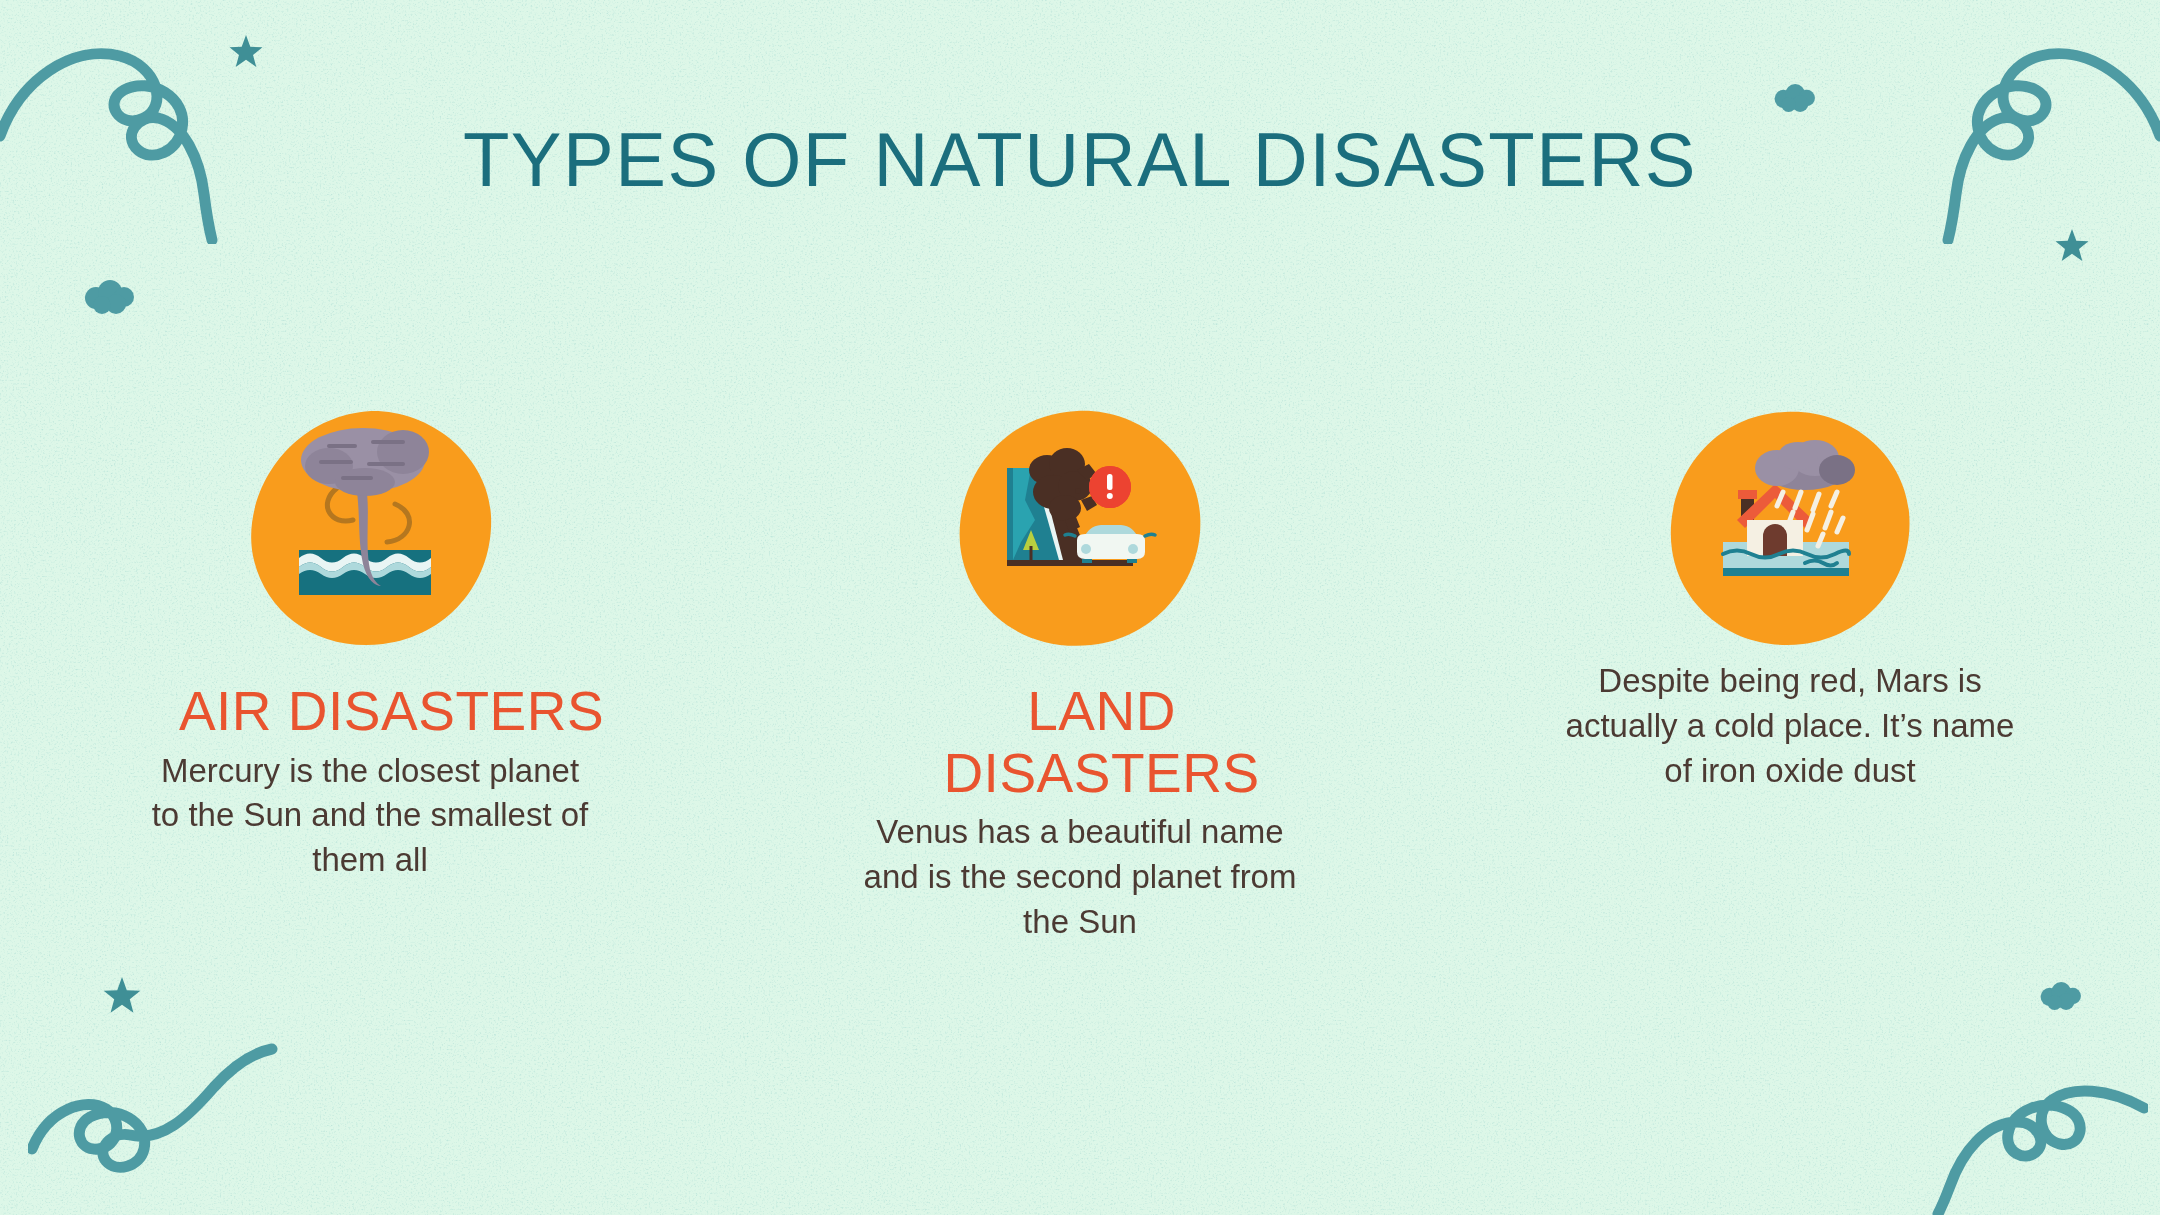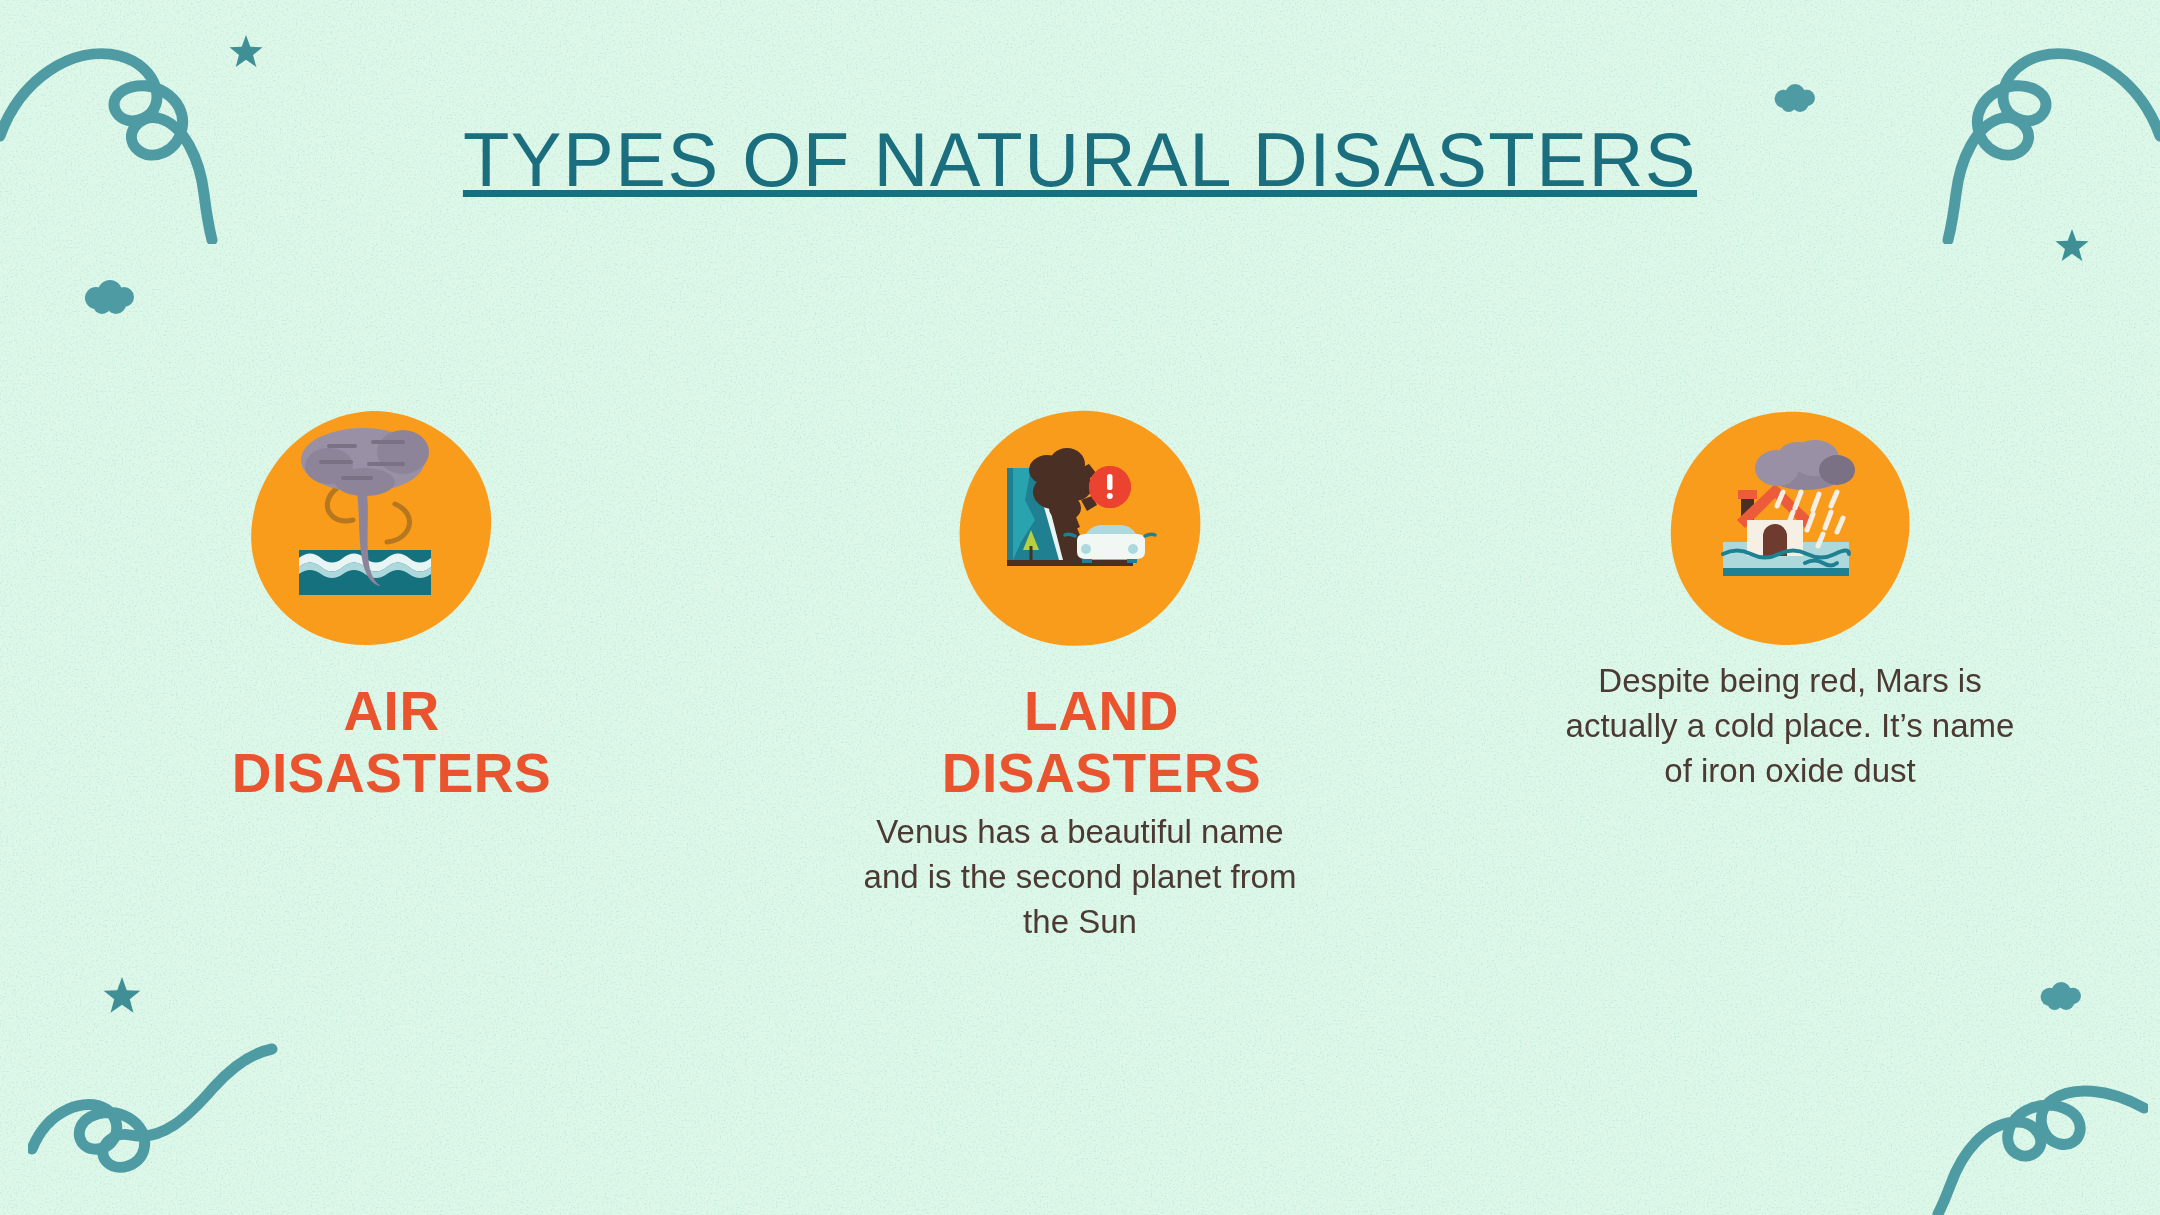--- a/index.html
+++ b/index.html
@@ -32,21 +32,20 @@
     left: 0;
     right: 0;
     top: 122px;
     text-align: center;
     color: #1b6e7d;
     font-size: 76px;
     letter-spacing: 1.5px;
     font-weight: 400;
     line-height: 1;
     white-space: nowrap;
-    text-decoration: underline;
   }
   
   #cards {
     position: absolute;
     left: 0;
     top: 408px;
     width: 2160px;
     display: flex;
     justify-content: center;
     gap: 240px;
@@ -62,21 +61,21 @@
     height: 245px;
     position: relative;
   }
   .blob-wrap svg { display: block; }
   .card-title {
     color: #e9542f;
     font-size: 55px;
     line-height: 1.12;
     text-align: center;
     margin-top: 28px;
-    font-weight: 700;
+    font-weight: 400;
     letter-spacing: .5px;
     margin-left: 43px;
   }
   .card-body {
     color: #4b3a33;
     font-size: 33px;
     line-height: 1.36;
     text-align: center;
     margin-top: 6px;
     width: 450px;
@@ -192,20 +191,21 @@
           <g stroke="#7a7185" stroke-width="4" stroke-linecap="round" fill="none">
             <path d="M84 38 l26 0"></path>
               <path d="M128 34 l30 0"></path>
             <path d="M76 54 l30 0"></path>
               <path d="M124 56 l34 0"></path>
             <path d="M98 70 l28 0"></path>
           </g>
         </svg>
       </div>
       <div class="card-title">AIR DISASTERS</div>
+      <div class="card-body">Mercury is the closest planet to the Sun and the smallest of them all</div>
     </div>
 
     <div class="card card-2">
       <div class="blob-wrap">
         <svg width="250" height="245" viewBox="0 0 250 245">
           <path d="M122 3 C184 0 240 46 245 106 C250 170 202 230 136 237
                    C70 244 16 204 6 144 C-4 82 40 7 122 3 Z" fill="#f99c1c"></path>
 
           <rect x="52" y="152" width="126" height="6" fill="#4a2f24"></rect>
 

